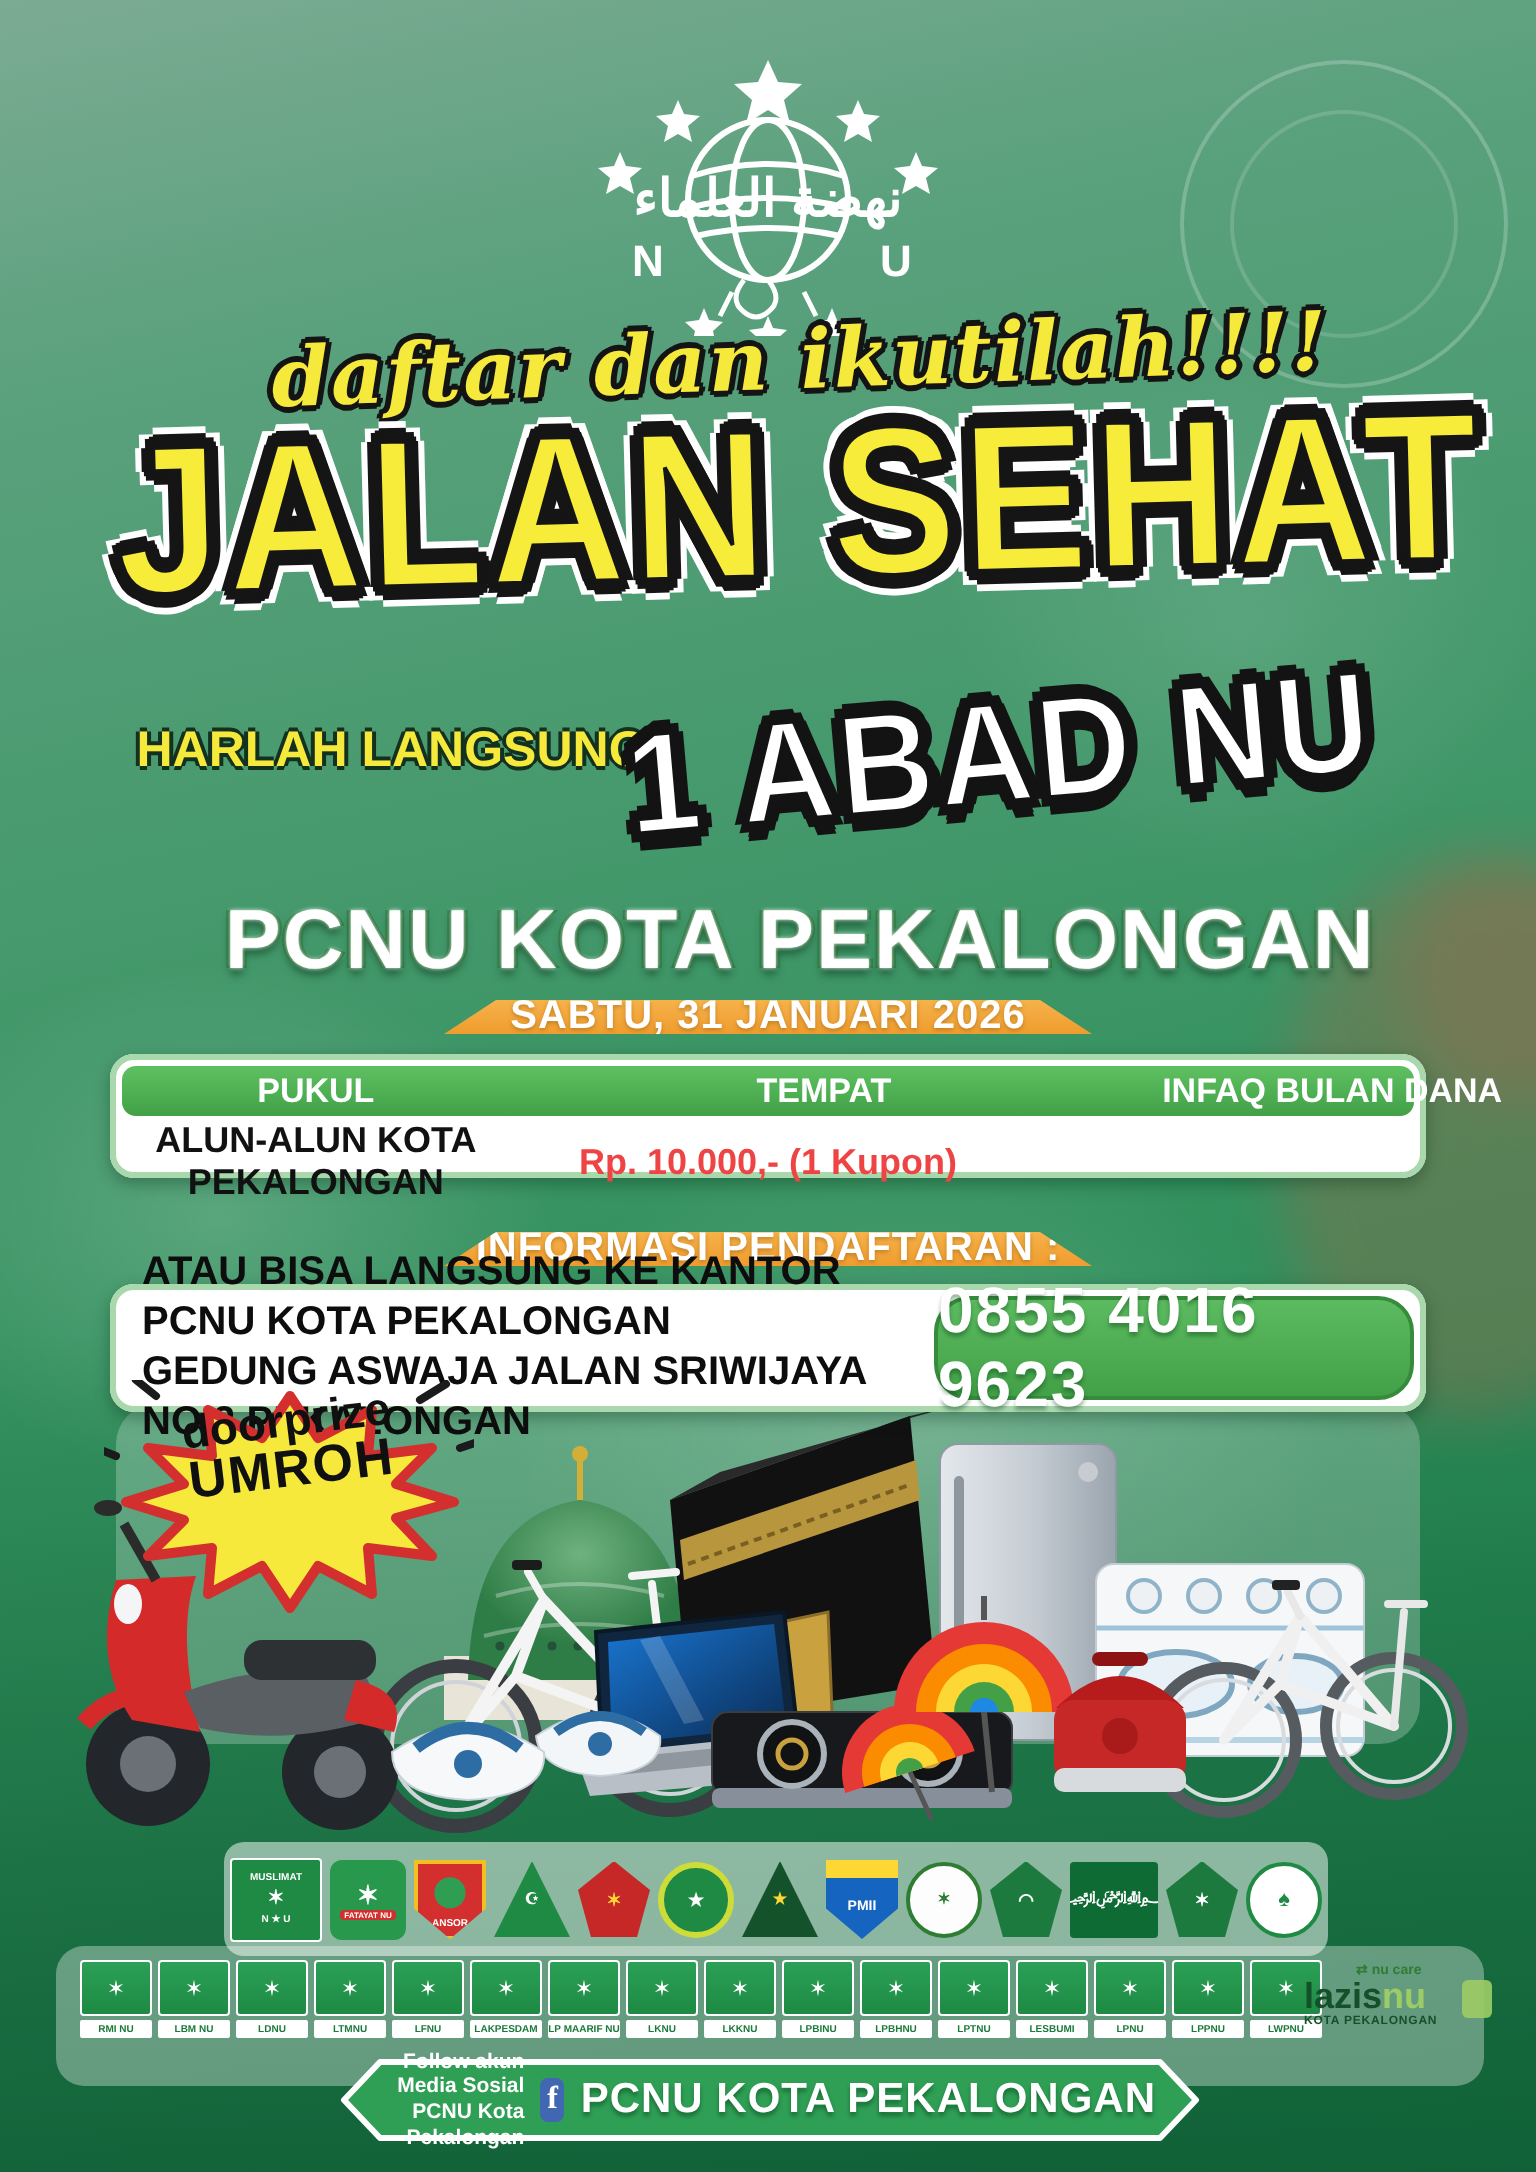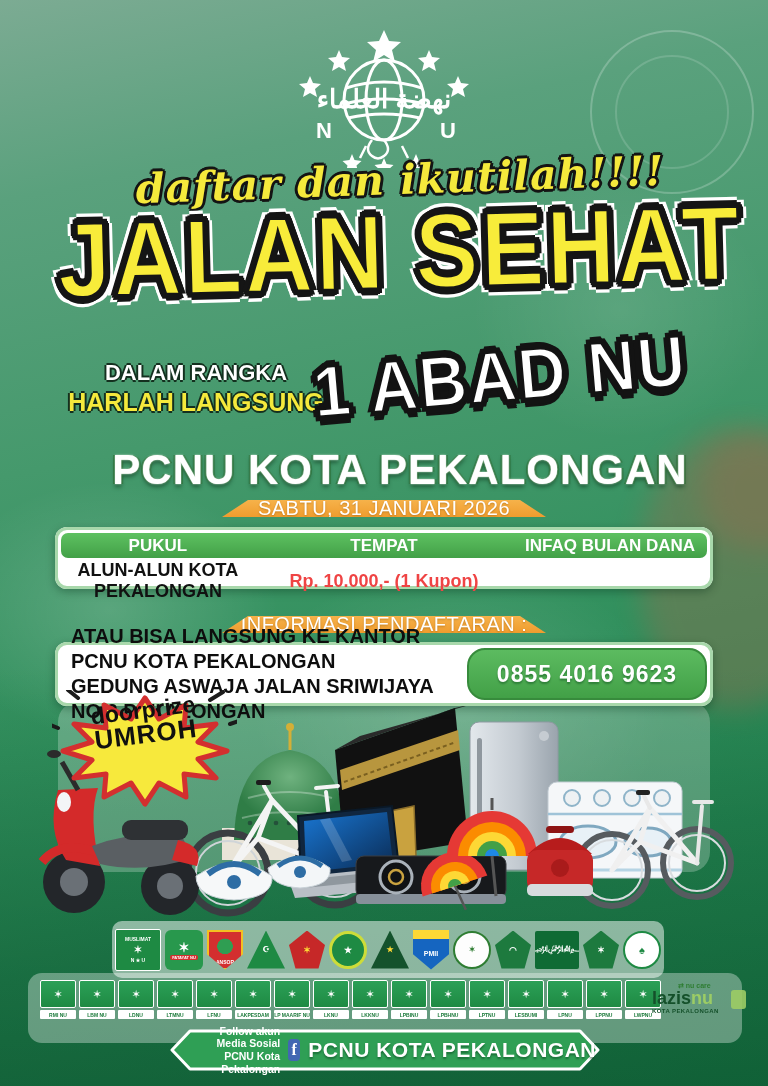--- a/index.html
+++ b/index.html
@@ -39,41 +39,41 @@
   .centenary{left:300px;top:338px;width:400px;text-align:center;font-size:66px;font-weight:bold;
     color:#fff;transform:rotate(-5deg) scaleY(1.08);letter-spacing:2px;-webkit-text-stroke:2px #131313;
     text-shadow:-6px 0 #131313,6px 0 #131313,0 -6px #131313,0 6px #131313,
       -4px -4px #131313,4px -4px #131313,-4px 4px #131313,4px 4px #131313,0 8px 0 #131313;}
   .organizer{top:446px;font-size:42px;font-weight:bold;color:#fff;letter-spacing:1px;
     text-shadow:0 0 2px #dff3e4,-2px 0 rgba(27,94,32,.55),2px 0 rgba(27,94,32,.55),
       0 3px 4px rgba(10,50,25,.6);}
 
   
   .obanner{background:linear-gradient(#f6b24a,#ef9c2e);height:17px;display:flex;align-items:center;
-    justify-content:center;color:#fff;font-weight:normal;font-size:20px;letter-spacing:.5px;
+    justify-content:center;color:#fff;font-weight:bold;font-size:20px;letter-spacing:.5px;
     clip-path:polygon(26px 0,calc(100% - 26px) 0,100% 100%,0 100%);
     text-shadow:0 1px 2px rgba(120,70,0,.4);}
   .banner1{left:222px;top:500px;width:324px;z-index:1;}
   .banner2{left:222px;top:616px;width:324px;z-index:1;}
 
   
   .card{background:#fff;border-radius:12px;box-shadow:0 3px 8px rgba(0,40,20,.35),inset 0 0 0 3px #a8d8ab;z-index:2;}
   .card1{left:55px;top:527px;width:658px;height:62px;padding:0;}
   .thead{position:absolute;left:6px;right:6px;top:6px;height:25px;border-radius:7px;
     background:linear-gradient(#5ec161,#42a047);display:grid;grid-template-columns:30% 40% 30%;
-    align-items:center;color:#fff;font-weight:bold;font-size:17px;text-align:center;}
+    align-items:center;color:#fff;font-weight:bold;font-size:17px;text-align:center;gap:28px;}
   .tvals{position:absolute;left:6px;right:6px;top:33px;height:26px;display:grid;
     grid-template-columns:30% 40% 30%;align-items:center;font-weight:bold;font-size:18px;
     text-align:center;color:#111;}
   .red{color:#ef4444;}
   .card2{left:55px;top:642px;width:658px;height:64px;display:flex;align-items:center;}
   .addr{padding-left:16px;width:392px;font-weight:bold;font-size:20px;color:#0d0d0d;line-height:1.25;}
   .phonebtn{margin-left:4px;width:236px;height:48px;border-radius:18px;
     background:linear-gradient(#5cbb60,#42a047);border:2px solid #378b3c;display:flex;
-    align-items:center;justify-content:center;color:#fff;font-weight:bold;font-size:23px;
+    align-items:center;justify-content:center;color:#fff;font-weight:bold;font-size:32px;
     letter-spacing:1px;text-shadow:0 2px 2px rgba(0,60,20,.4);}
 
   
   .prize-panel{left:58px;top:702px;width:652px;height:170px;border-radius:20px;
     background:rgba(255,255,255,.24);}
   .prize-svg{left:0;top:690px;width:768px;height:235px;}
   .starburst{left:52px;top:690px;width:185px;height:122px;z-index:5;}
   .star-text{left:52px;top:700px;width:185px;text-align:center;z-index:6;
     transform:rotate(-7deg);color:#101010;font-weight:bold;line-height:.95;}
   .star-text .l1{font-size:23px;}
@@ -127,21 +127,21 @@
   .lz-main{font-size:18px;font-weight:bold;color:#14502a;letter-spacing:0;}
   .lz-accent{color:#9ccc65;}
   .lz-city{font-size:6px;font-weight:bold;color:#14502a;letter-spacing:.4px;}
   .lz-emblem{position:absolute;right:6px;top:8px;width:15px;height:19px;background:#9ccc65;
     border-radius:3px;opacity:.9;}
 
   
   .ribbon{left:170px;top:1028px;width:430px;height:44px;z-index:5;}
   .ribbon-svg{position:absolute;left:0;top:0;width:430px;height:44px;}
   .ribbon-content{position:absolute;left:22px;top:0;width:386px;height:44px;display:flex;
-    align-items:center;justify-content:center;gap:8px;margin-left:18px;}
+    align-items:center;justify-content:center;gap:8px;}
   .follow{font-size:10.5px;font-weight:bold;color:#fff;text-align:right;line-height:1.2;}
   .fb{width:22px;height:22px;border-radius:4px;background:#4267B2;color:#fff;font-weight:bold;
     font-size:16px;display:flex;align-items:center;justify-content:center;font-family:"Liberation Serif",serif;}
   .account{font-size:21px;font-weight:bold;color:#fff;letter-spacing:.5px;white-space:nowrap;
     text-shadow:0 2px 2px rgba(0,50,20,.45);}
 </style>
 </head>
 <body>
 
 <div class="poster">
@@ -175,21 +175,20 @@
     </g>
     <text x="130" y="80" text-anchor="middle" fill="#fff" font-size="26" font-weight="bold">نهضة العلماء</text>
     <text x="62" y="110" fill="#fff" font-size="22" font-weight="bold">N</text>
     <text x="186" y="110" fill="#fff" font-size="22" font-weight="bold">U</text>
   </svg>
 
   <div class="abs ctr tagline">daftar dan ikutilah!!!!</div>
   <div class="abs ctr title">JALAN SEHAT</div>
 
   <div class="abs occasion">
-    <div class="occ1">DALAM RANGKA</div>
     <div class="occ2">HARLAH LANGSUNG</div>
   </div>
   <div class="abs centenary">1 ABAD NU</div>
   <div class="abs ctr organizer">PCNU KOTA PEKALONGAN</div>
 
   <div class="abs obanner banner1">SABTU, 31 JANUARI 2026</div>
   <div class="abs card card1">
     <div class="thead">
       <div>PUKUL</div>
       <div>TEMPAT</div>

